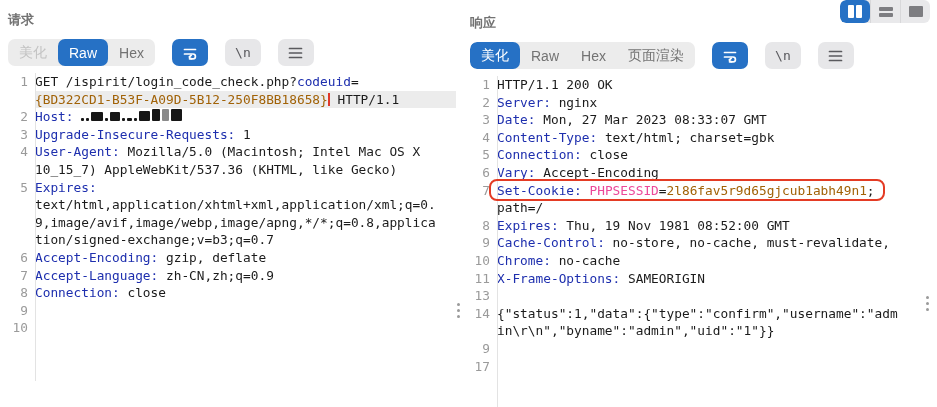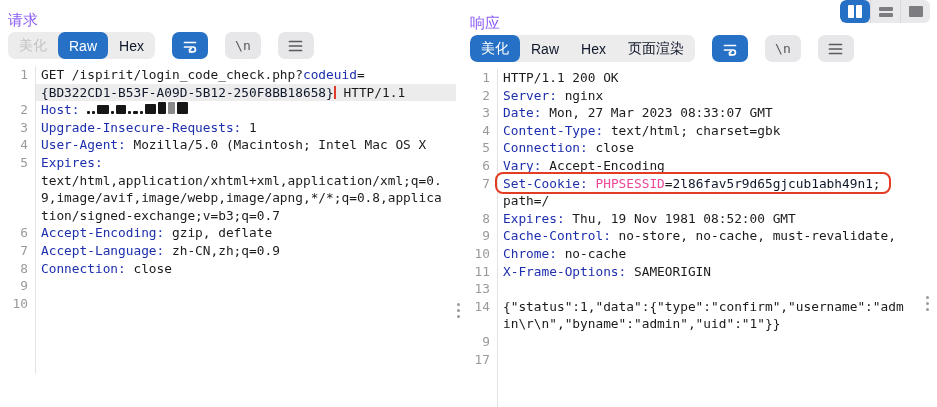--- a/index.html
+++ b/index.html
@@ -4,27 +4,27 @@
 <style>
   * { box-sizing: border-box; margin: 0; padding: 0; }
   html, body { width: 937px; height: 407px; overflow: hidden; background: #ffffff;
     font-family: "Liberation Sans", sans-serif; }
   .app { position: relative; width: 937px; height: 407px; }
 
   .panel { position: absolute; top: 8px; }
   .panel-request { left: 8px;  width: 448px; }
   .panel-response { left: 470px; width: 460px; }
 
-  .panel-title { font-size: 15px; font-weight: normal; color: #8b5cf6; height: 24px; padding-top: 3px; }
+  .panel-title { font-size: 13px; font-weight: bold; color: #737373; height: 24px; padding-top: 3px; }
   .panel-response .panel-title { padding-top: 6px; height: 27px; }
 
-  .tabbar { display: flex; align-items: center; gap: 17px; height: 27px; margin-top: 0; }
+  .tabbar { display: flex; align-items: center; gap: 17px; height: 27px; margin-top: 7px; }
   .tabgroup { display: flex; background: #ececec; border-radius: 7px; overflow: hidden; height: 27px; }
   .tab { border: none; background: transparent; font-family: "Liberation Sans", sans-serif;
-    font-size: 14px; color: #0f172a; padding: 0 11px; height: 27px; border-radius: 7px; cursor: pointer; }
+    font-size: 14px; color: #737373; padding: 0 11px; height: 27px; border-radius: 7px; cursor: pointer; }
   .tab.active { background: #2671c5; color: #ffffff; }
   .tab.disabled { color: #c3c3c3; }
   .toolbtn { border: none; background: #e7e7e9; border-radius: 7px; width: 36px; height: 27px;
     display: flex; align-items: center; justify-content: center; cursor: pointer;
     color: #5a5a5e; font-family: "DejaVu Sans Mono", monospace; font-size: 13px; }
   .toolbtn.active { background: #2671c5; color: #fff; }
 
   .layout-group { position: absolute; top: 0; right: 7px; display: flex; background: #e9e9eb;
     border-radius: 6px; overflow: hidden; height: 23px; }
   .layout-btn { width: 30px; height: 23px; border: none; background: transparent; cursor: pointer;
@@ -37,25 +37,25 @@
   .lb-sq { width: 14px; height: 11px; background: #7d7d81; border-radius: 1px; }
 
   .editor { position: relative; margin-top: 7px; overflow: hidden;
     font-family: "DejaVu Sans Mono", "Liberation Mono", monospace;
     font-size: 12.8px; line-height: 17.6px; color: #1b1b1b; }
   .panel-request .editor { height: 308px; }
   .panel-response .editor { height: 342px; }
   .editor::before { content: ""; position: absolute; left: 27px; top: 0; bottom: 0; width: 1px; background: #e3e3e3; }
   .row { display: flex; height: 17.6px; }
   .num { flex: 0 0 27px; width: 27px; text-align: right; padding-right: 7px; color: #9a9a9a; }
-  .code { flex: 1; padding-left: 6px; white-space: pre; }
+  .code { flex: 1; white-space: pre; }
   .row.hl .code { background: #ececec; }
   .c-k { color: #1b1b1b; }
   .c-h { color: #1e2fae; }
-  .c-d { color: #0f172a; }
+  .c-d { color: #a16207; }
   .c-r { color: #ec4899; }
   .caret { display: inline-block; width: 2px; height: 13px; background: #e0382a; vertical-align: -2px; }
   .cz { display: inline-block; background: #161616; border-radius: 1px; margin-right: 2px; vertical-align: baseline; }
   .boxwrap { position: relative; display: inline-block; }
   .boxwrap::after { content: ""; position: absolute; left: -8px; right: -10px; top: -3px; bottom: -2px;
     border: 2.5px solid #e43b24; border-radius: 8px; pointer-events: none; }
 
   .drag-handle { position: absolute; display: flex; flex-direction: column; gap: 3px; cursor: row-resize; }
   .drag-handle i { width: 3px; height: 3px; border-radius: 50%; background: #9a9a9a; }
   .handle-left  { left: -13px; top: 295px; }
@@ -110,20 +110,24 @@
           <span class="num">2</span>
           <span class="code"><span class="c-h">Host: </span><span class="cz" style="width: 3px; height: 3px;"></span><span class="cz" style="width: 3px; height: 3px;"></span><span class="cz" style="width: 12px; height: 9px;"></span><span class="cz" style="width: 3px; height: 3px;"></span><span class="cz" style="width: 10px; height: 9px;"></span><span class="cz" style="width: 3px; height: 3px;"></span><span class="cz" style="width: 5px; height: 3px;"></span><span class="cz" style="width: 3px; height: 3px;"></span><span class="cz" style="width: 11px; height: 10px;"></span><span class="cz" style="width: 8px; height: 12px;"></span><span class="cz" style="width: 7px; height: 12px; background: rgb(138, 138, 138);"></span><span class="cz" style="width: 11px; height: 12px;"></span></span>
         </div>
         <div class="row">
           <span class="num">3</span>
           <span class="code"><span class="c-h">Upgrade-Insecure-Requests:</span><span class="c-k"> 1</span></span>
         </div>
         <div class="row">
           <span class="num">4</span>
           <span class="code"><span class="c-h">User-Agent:</span><span class="c-k"> Mozilla/5.0 (Macintosh; Intel Mac OS X</span></span>
+        </div>
+        <div class="row">
+          <span class="num"></span>
+          <span class="code"><span class="c-k">10_15_7) AppleWebKit/537.36 (KHTML, like Gecko)</span></span>
         </div>
         <div class="row">
           <span class="num">5</span>
           <span class="code"><span class="c-h">Expires:</span></span>
         </div>
         <div class="row">
           <span class="num"></span>
           <span class="code"><span class="c-k">text/html,application/xhtml+xml,application/xml;q=0.</span></span>
         </div>
         <div class="row">

